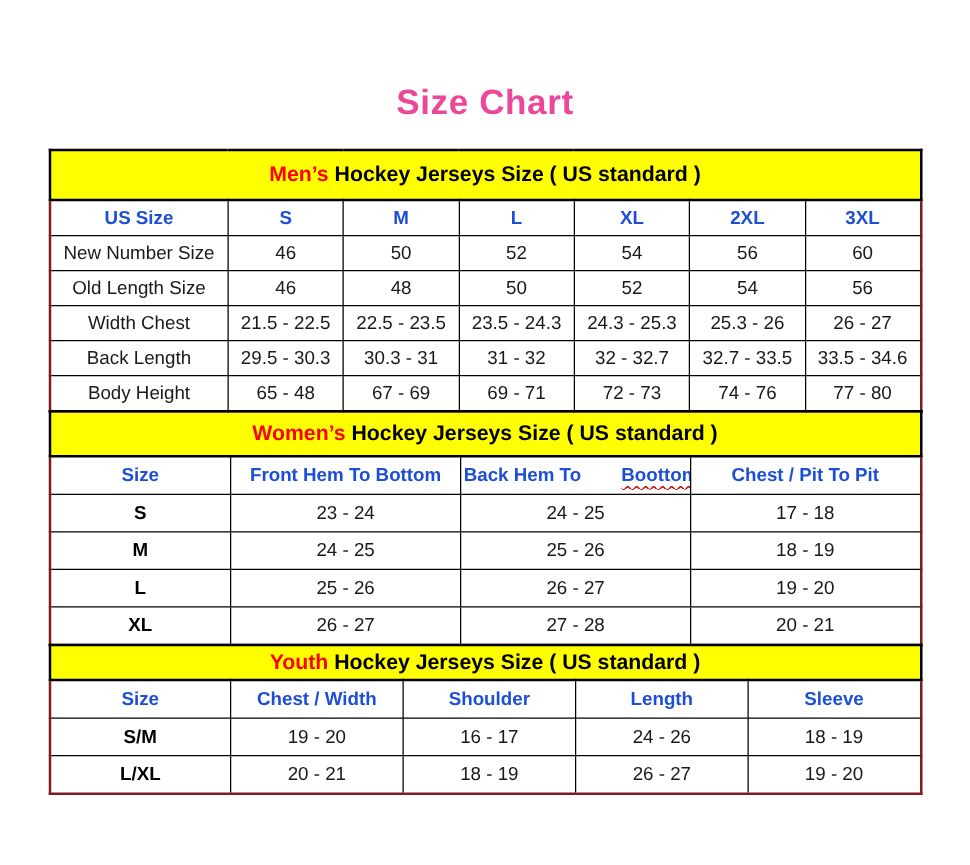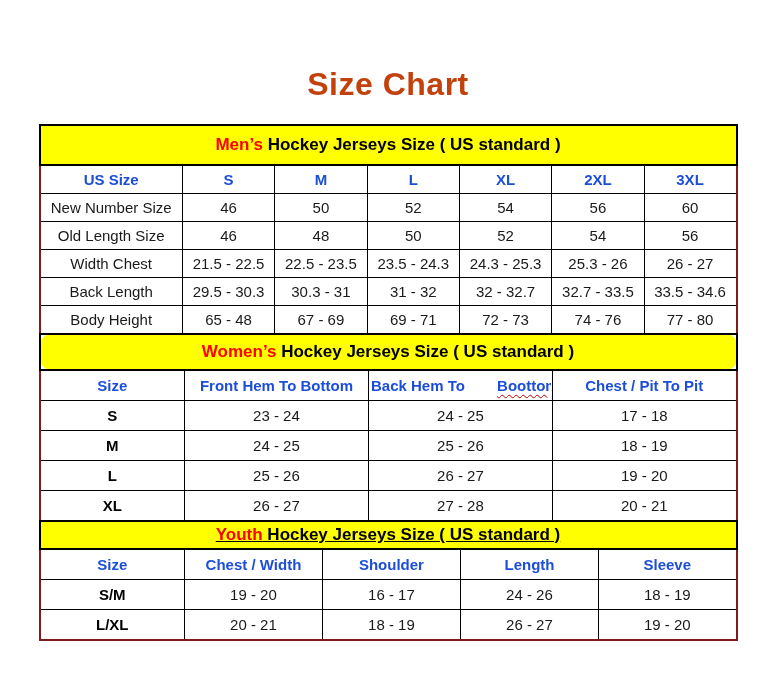--- a/index.html
+++ b/index.html
@@ -5,23 +5,23 @@
   html, body {
     margin: 0; padding: 0;
     width: 776px; height: 692px;
     background: #ffffff;
     font-family: "Liberation Sans", sans-serif;
     overflow: hidden;
   }
   .title {
     margin: 66px 0 21px 0;
     text-align: center;
-    font-size: 32px;
+    font-size: 28px;
     font-weight: bold;
-    color: #c2410c;
+    color: #ec4899;
     letter-spacing: 0.5px;
   }
   .chart-wrap { width: 699px; margin: 0 auto; }
   table.sec {
     width: 699px;
     border-collapse: collapse;
     table-layout: fixed;
     border: 2px solid #7f1d1d;
   }
   table.sec + table.sec { margin-top: -2px; }
@@ -39,23 +39,23 @@
   td.banner {
     background: #FFFF00;
     font-weight: bold;
     font-size: 17px;
     color: #000;
     border: 2px solid #000;
     padding: 0;
   }
   .men  td.banner { height: 38px; }
   .women td.banner { height: 34px; }
-  .youth td.banner { height: 26px; text-decoration: underline; }
+  .youth td.banner { height: 26px; }
   .men  td, .men th   { height: 23px; }
-  .women td, .women th { height: 25px; border-radius: 11px; }
+  .women td, .women th { height: 25px; }
   .youth td, .youth th { height: 25px; }
   .banner .hl { color: #FF0000; }
   .women td.rowlabel, .youth td.rowlabel { font-weight: bold; color: #000; }
   .sq {
     text-decoration: underline wavy #C00000;
     text-decoration-thickness: 1px;
     text-underline-offset: 3px;
     text-decoration-skip-ink: none;
     margin-left: 28px;
   }

